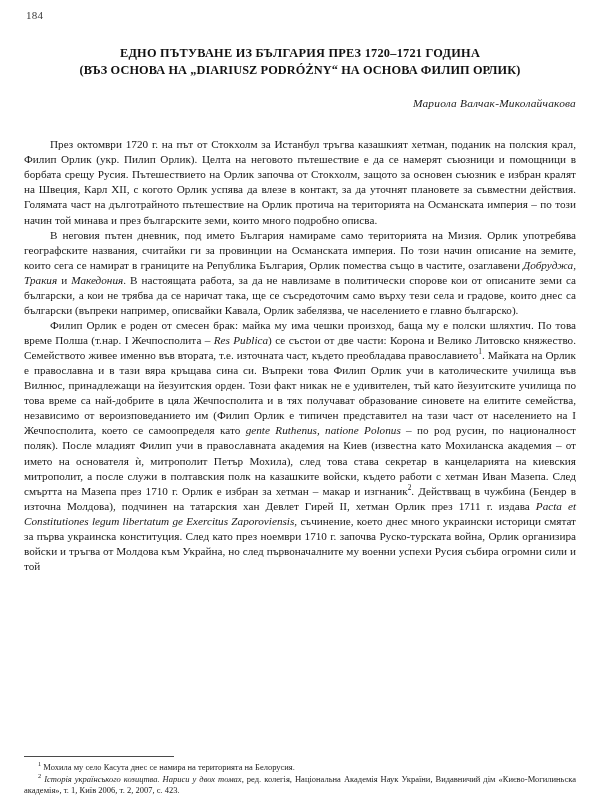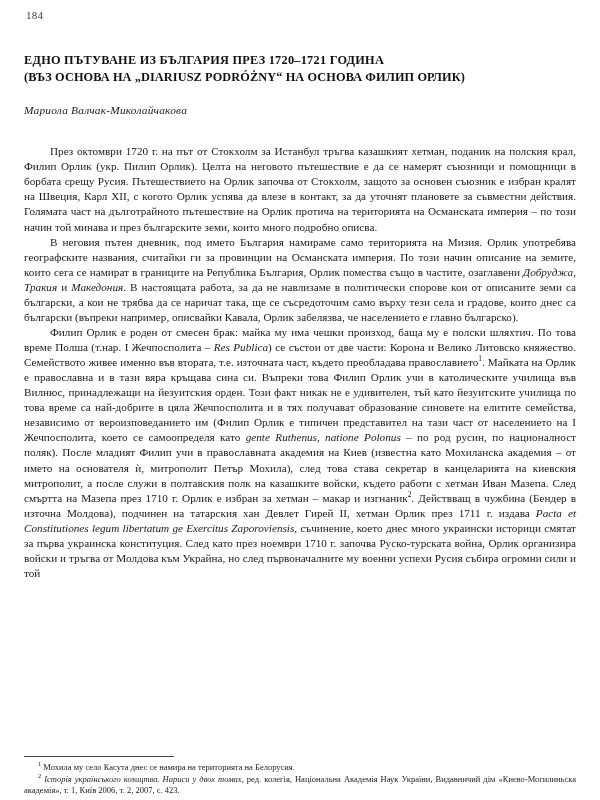--- a/index.html
+++ b/index.html
@@ -26,37 +26,38 @@
   .folio {
     font-family: "Liberation Serif", "DejaVu Serif", serif;
     font-size: 11px;
     color: #3a3a3a;
     line-height: 1;
     margin: 4px 0 0 2px;
     letter-spacing: 0.2px;
   }
 
   .title-block {
-    margin-top: 31px;
+    margin-top: 24px;
+    text-align: center;
   }
   .title-line {
     font-size: 12.3px;
     font-weight: bold;
     letter-spacing: 0.25px;
     line-height: 1.35;
     color: #111;
     white-space: nowrap;
   }
   .title-line.second {
     letter-spacing: 0.1px;
   }
 
   .author {
     margin-top: 19px;
-    text-align: left;
+    text-align: right;
     font-style: italic;
     font-size: 11.4px;
     color: #1a1a1a;
     letter-spacing: 0.2px;
   }
 
   .body-text {
     margin-top: 28px;
     font-size: 11.2px;
     line-height: 1.345;

